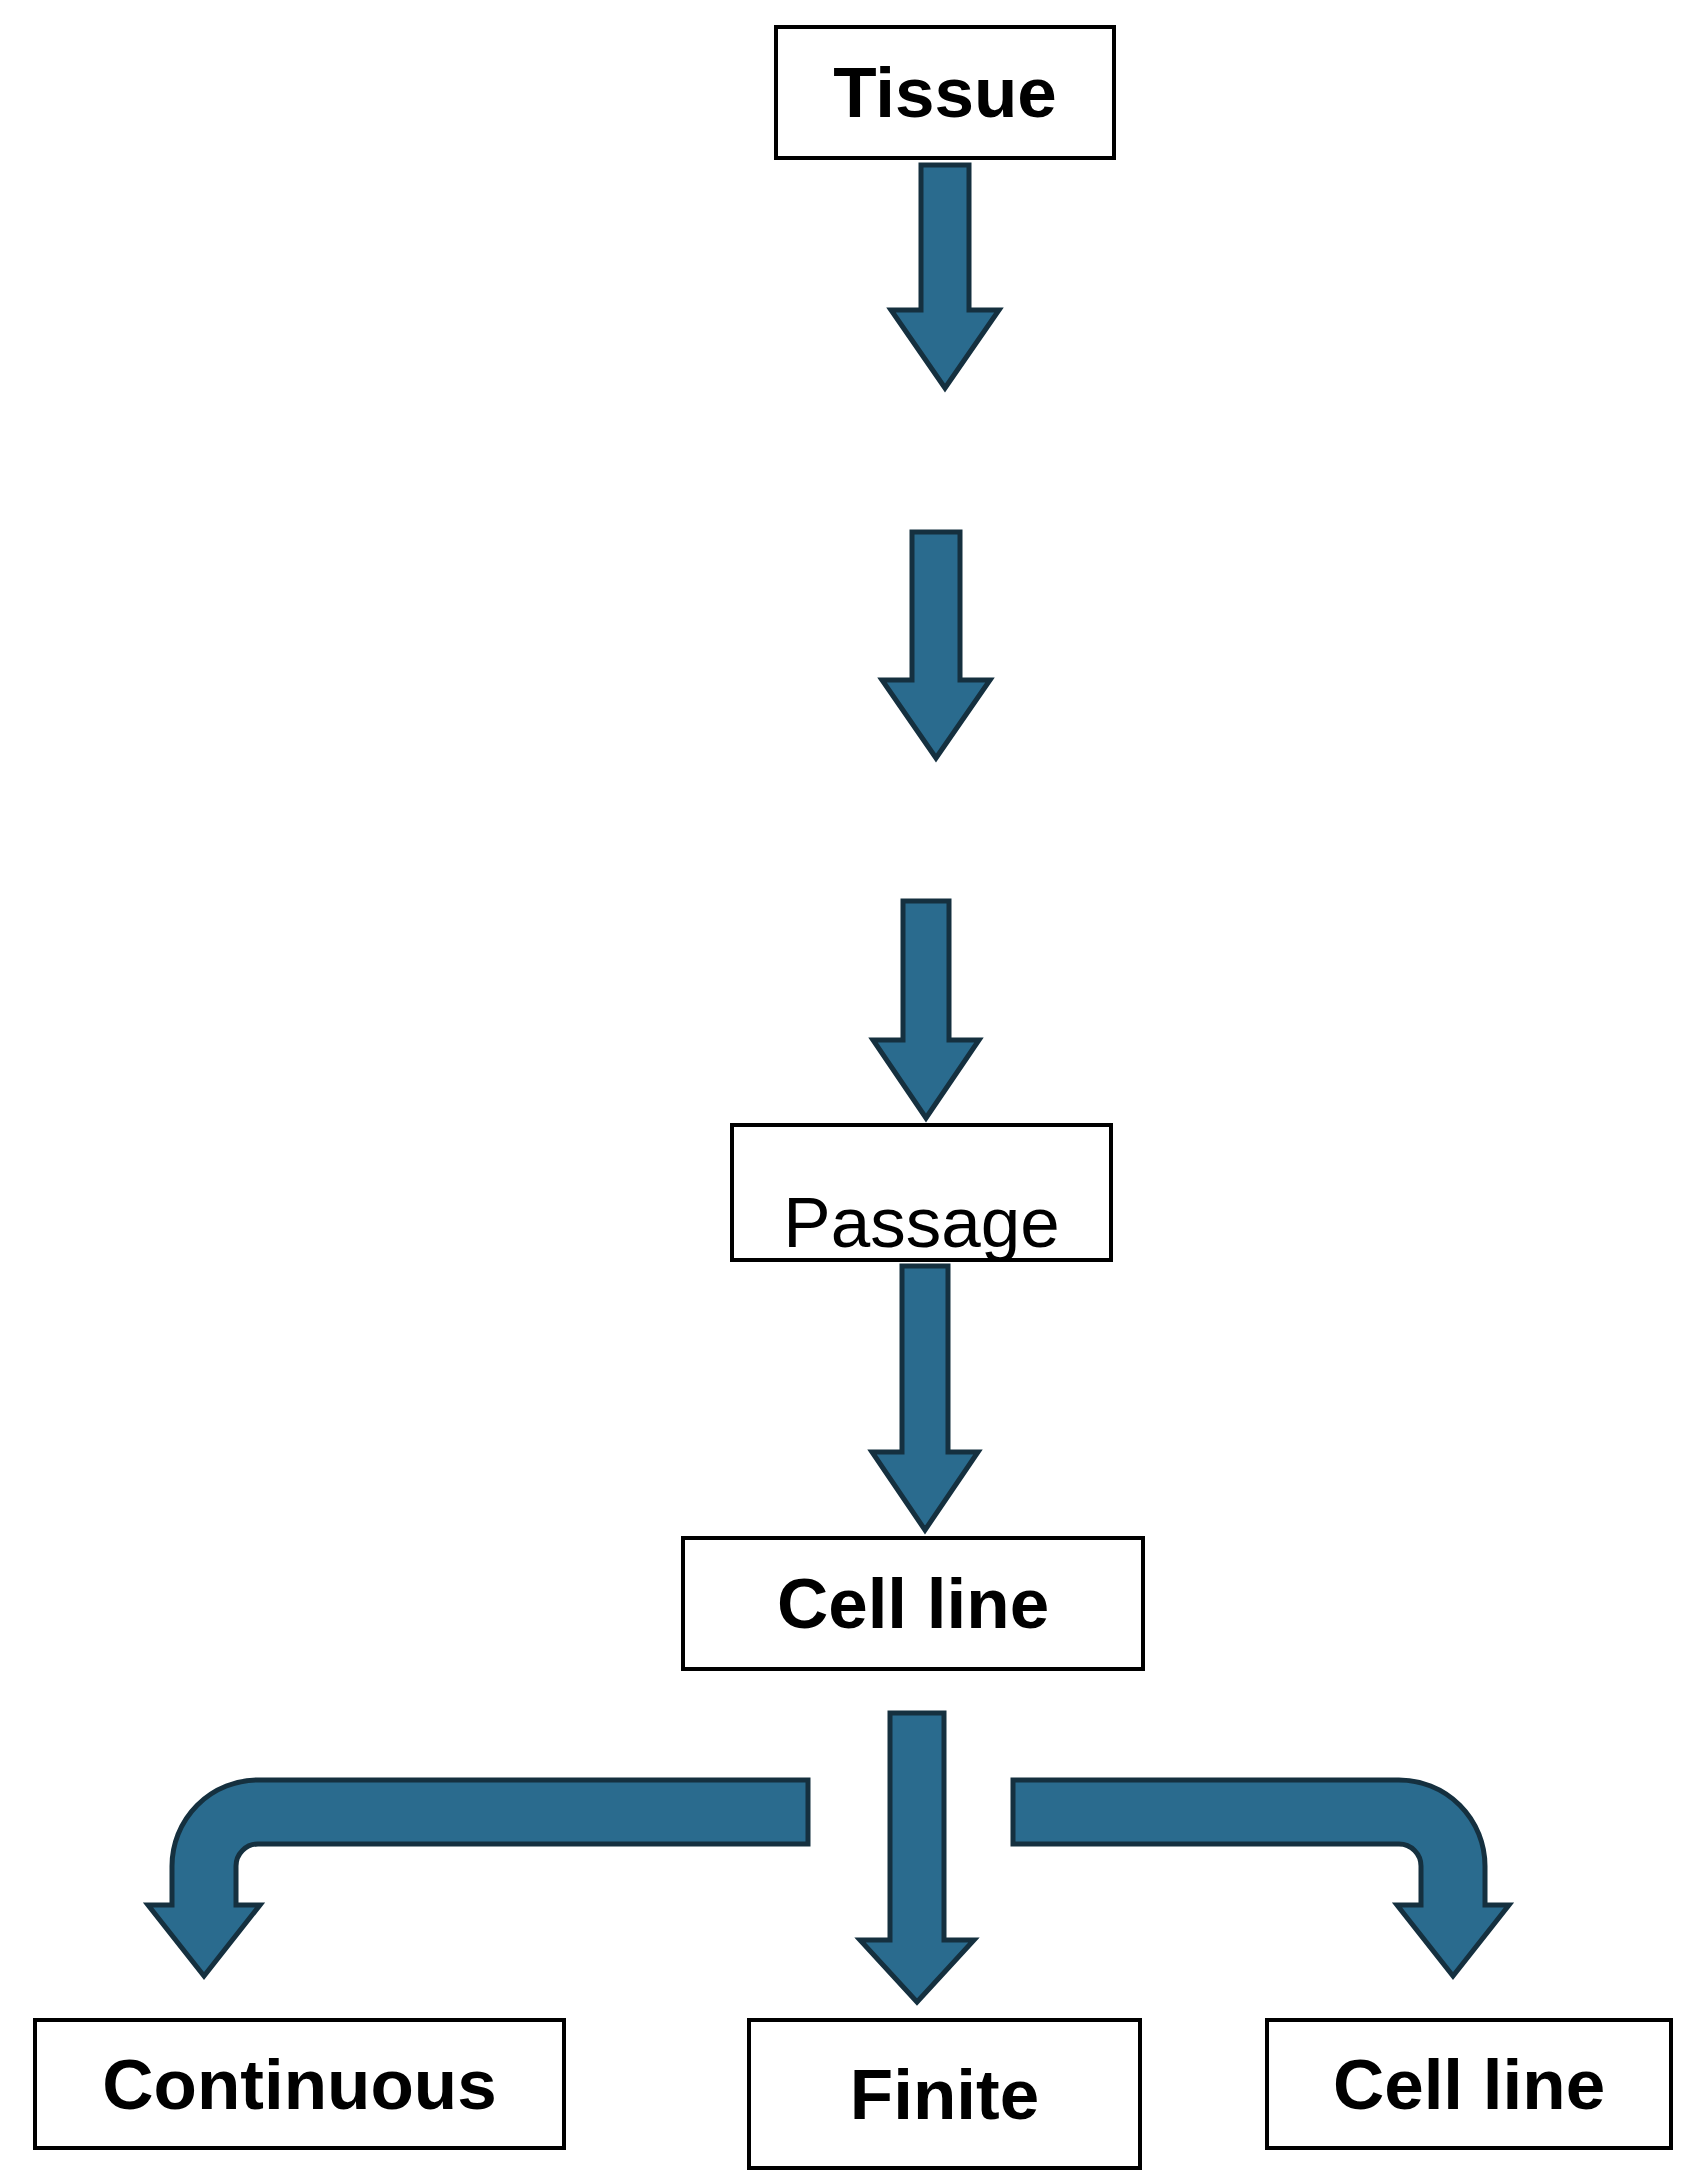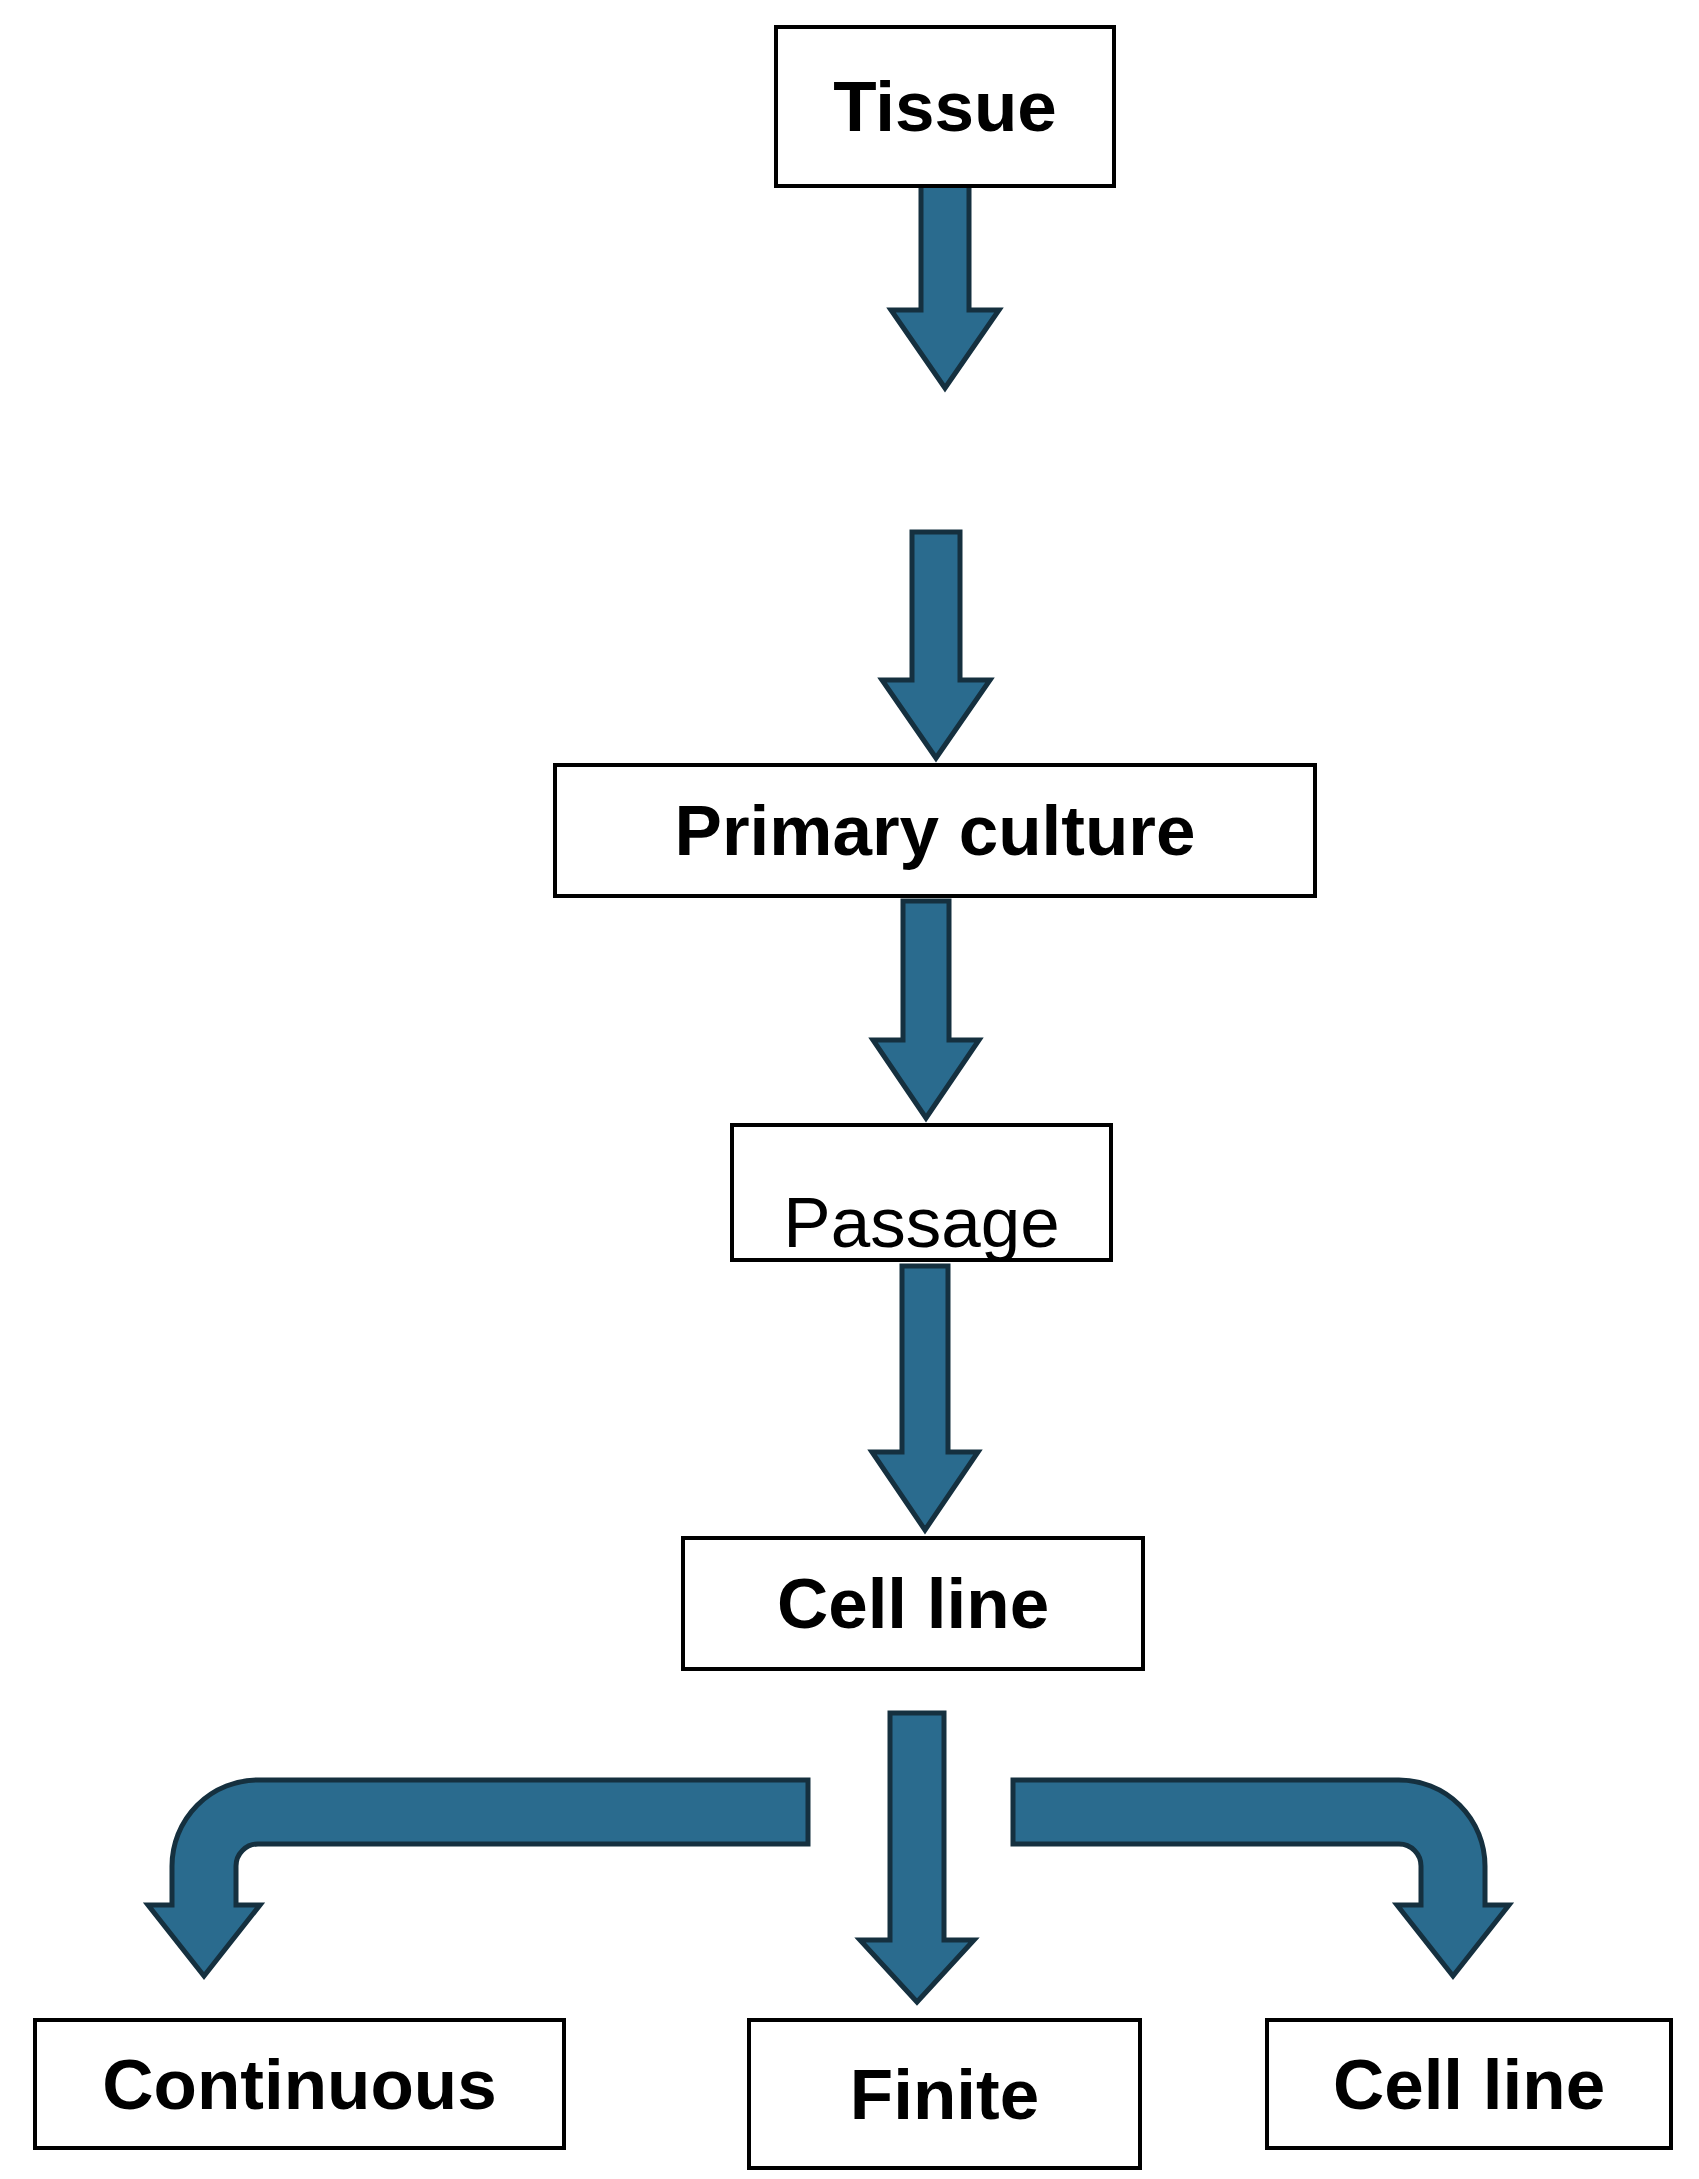--- a/index.html
+++ b/index.html
@@ -50,28 +50,25 @@
 
     <path class="arrow" d="M902,1266 H948 V1452 H978 L925,1530 L872,1452 H902 Z"></path>
 
     <path class="arrow" d="M890,1713 H944 V1940 H974 L917,2002 L860,1940 H890 Z"></path>
 
     <path class="arrow" d="M808,1780 H258 A86,86 0 0 0 172,1866 V1905 H148 L204,1976 L260,1905 H236 V1866 A22,22 0 0 1 258,1844 H808 Z"></path>
 
     <path class="arrow" d="M1013,1780 H1399 A86,86 0 0 1 1485,1866 V1905 H1509 L1453,1976 L1397,1905 H1421 V1866 A22,22 0 0 0 1399,1844 H1013 Z"></path>
   </svg>
 
-  <div class="node bold" style="left:774px;top:25px;width:342px;height:163px;">
+  <div class="node bold" style="left:774px;top:25px;width:342px;height:135px;">
     <span>Tissue</span>
   </div>
 
 
-  <div class="node bold" style="left:553px;top:763px;width:764px;height:135px;">
-    <span>Primary culture</span>
-  </div>
 
   <div class="node regular" style="left:730px;top:1123px;width:383px;height:139px;align-items:flex-end;">
     <span>Passage</span>
   </div>
 
   <div class="node bold" style="left:681px;top:1536px;width:464px;height:135px;">
     <span>Cell line</span>
   </div>
 
   <div class="node bold" style="left:33px;top:2018px;width:533px;height:132px;">

